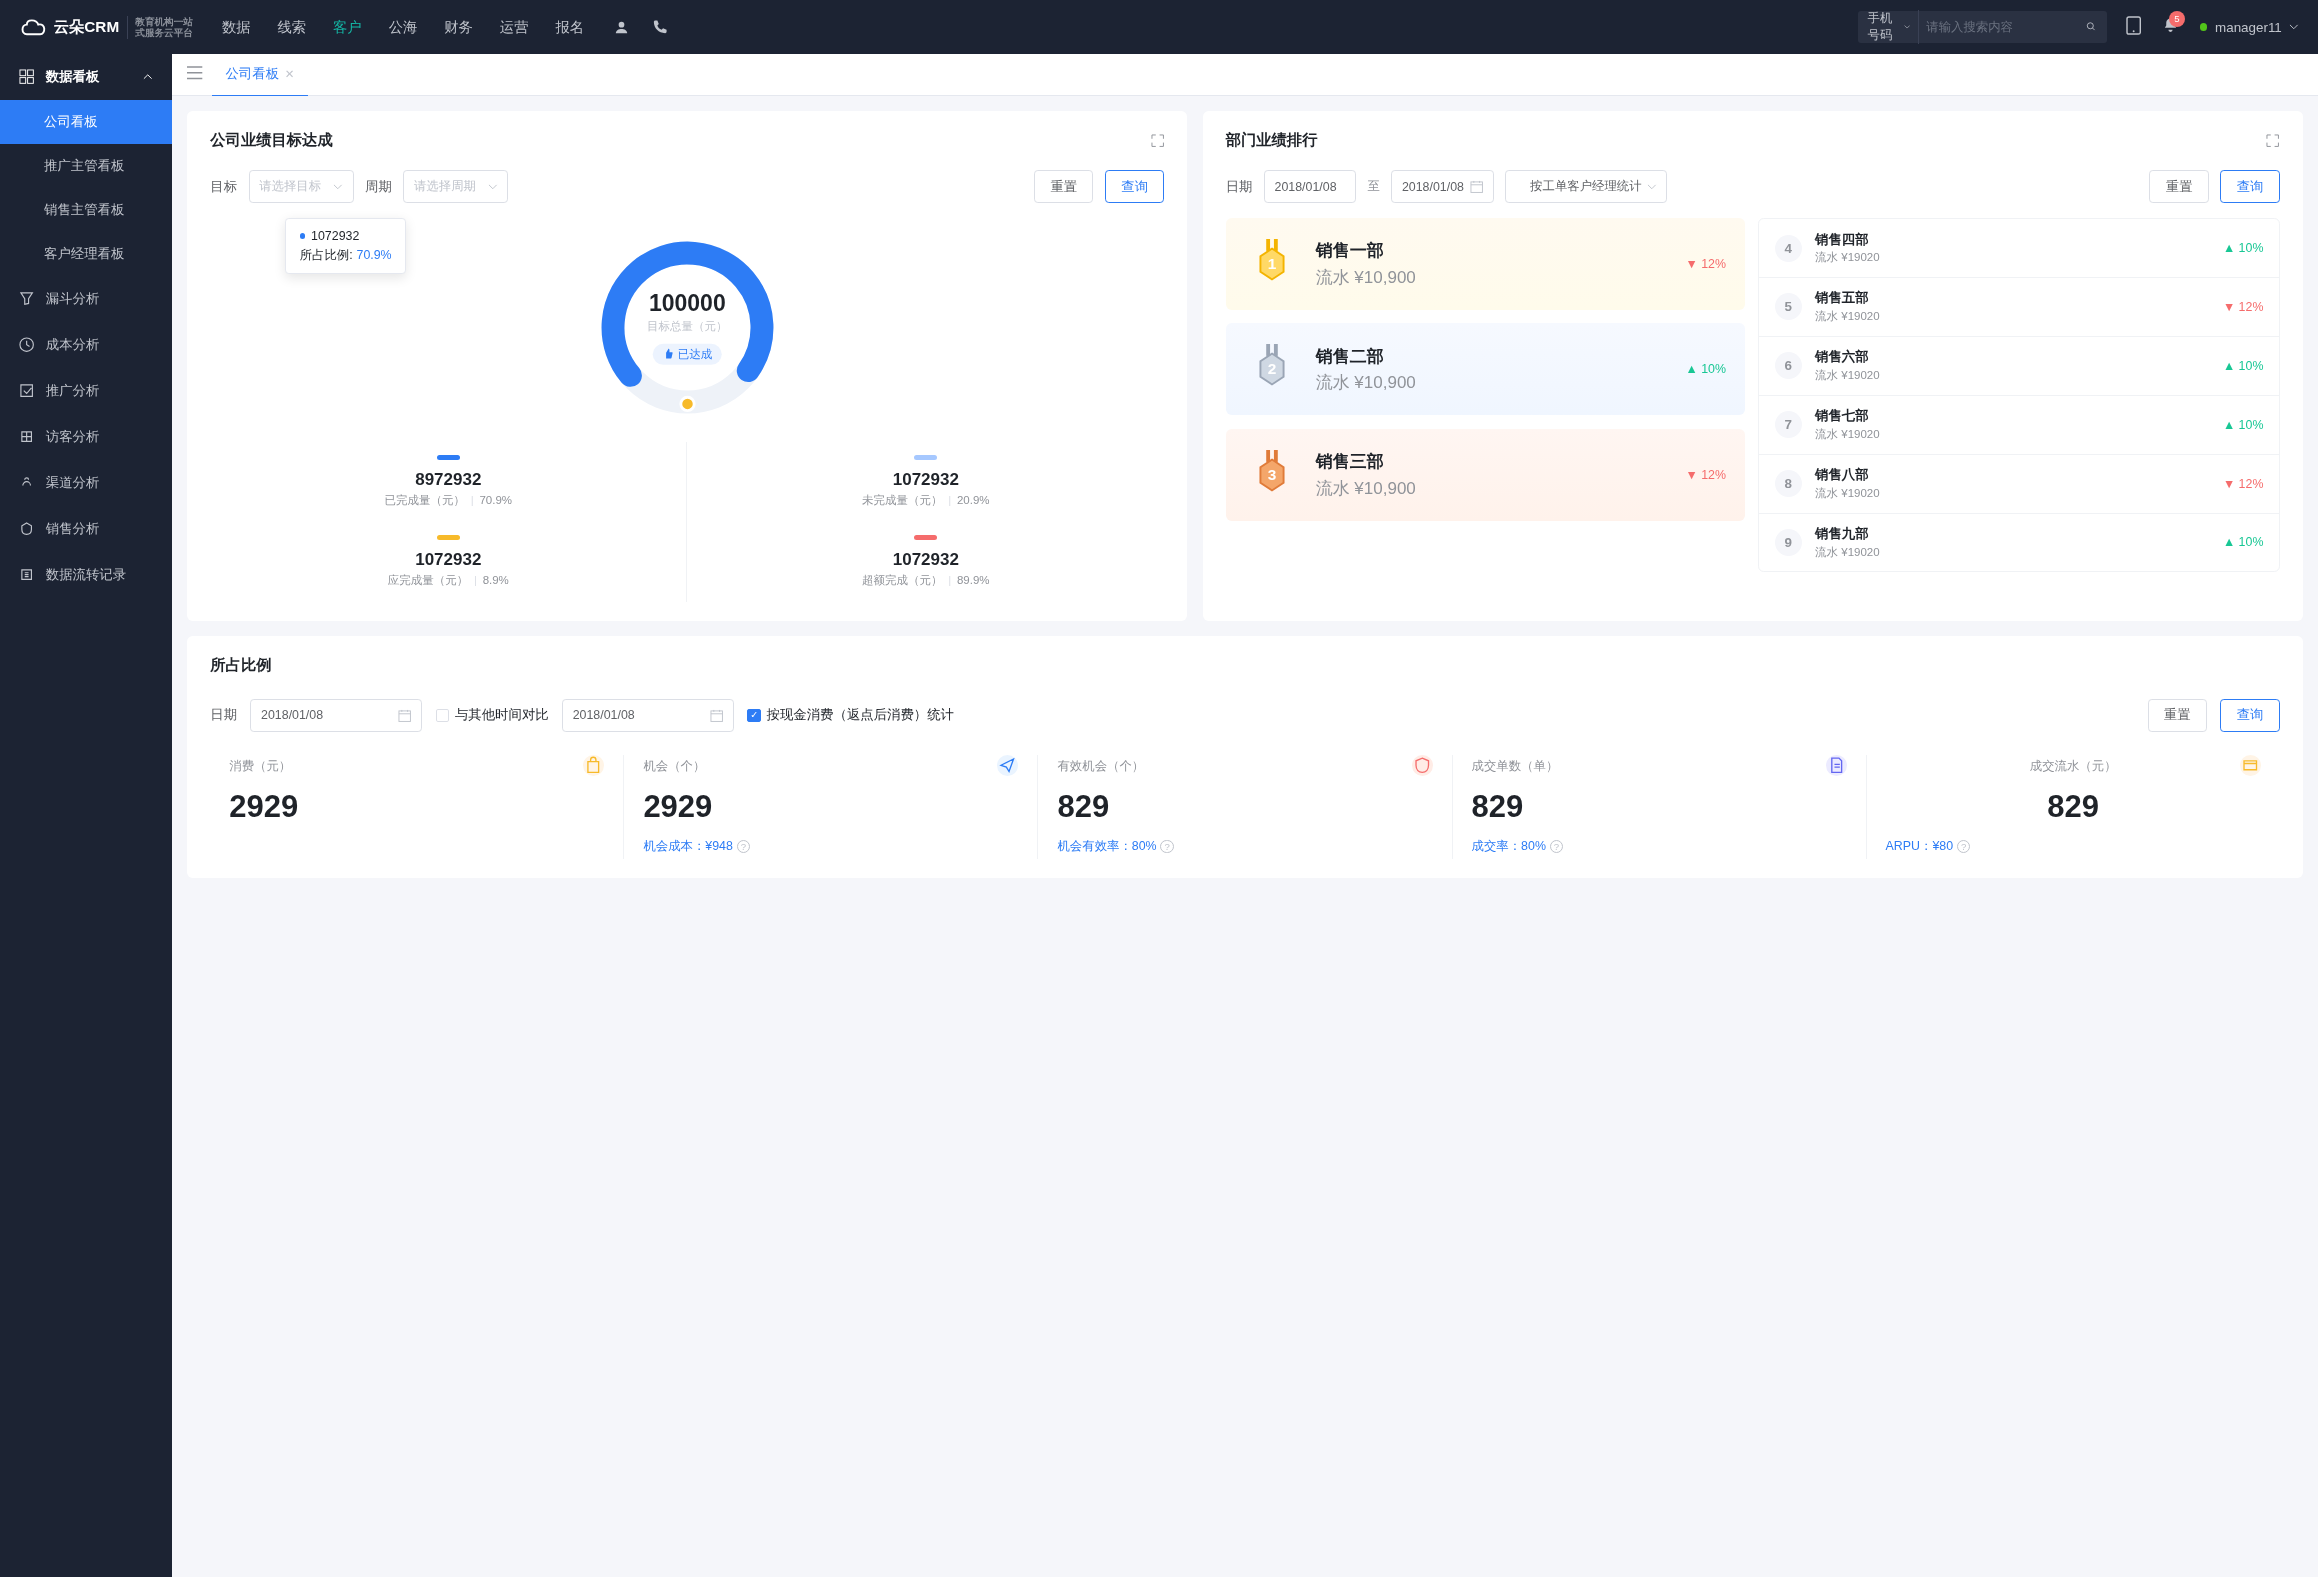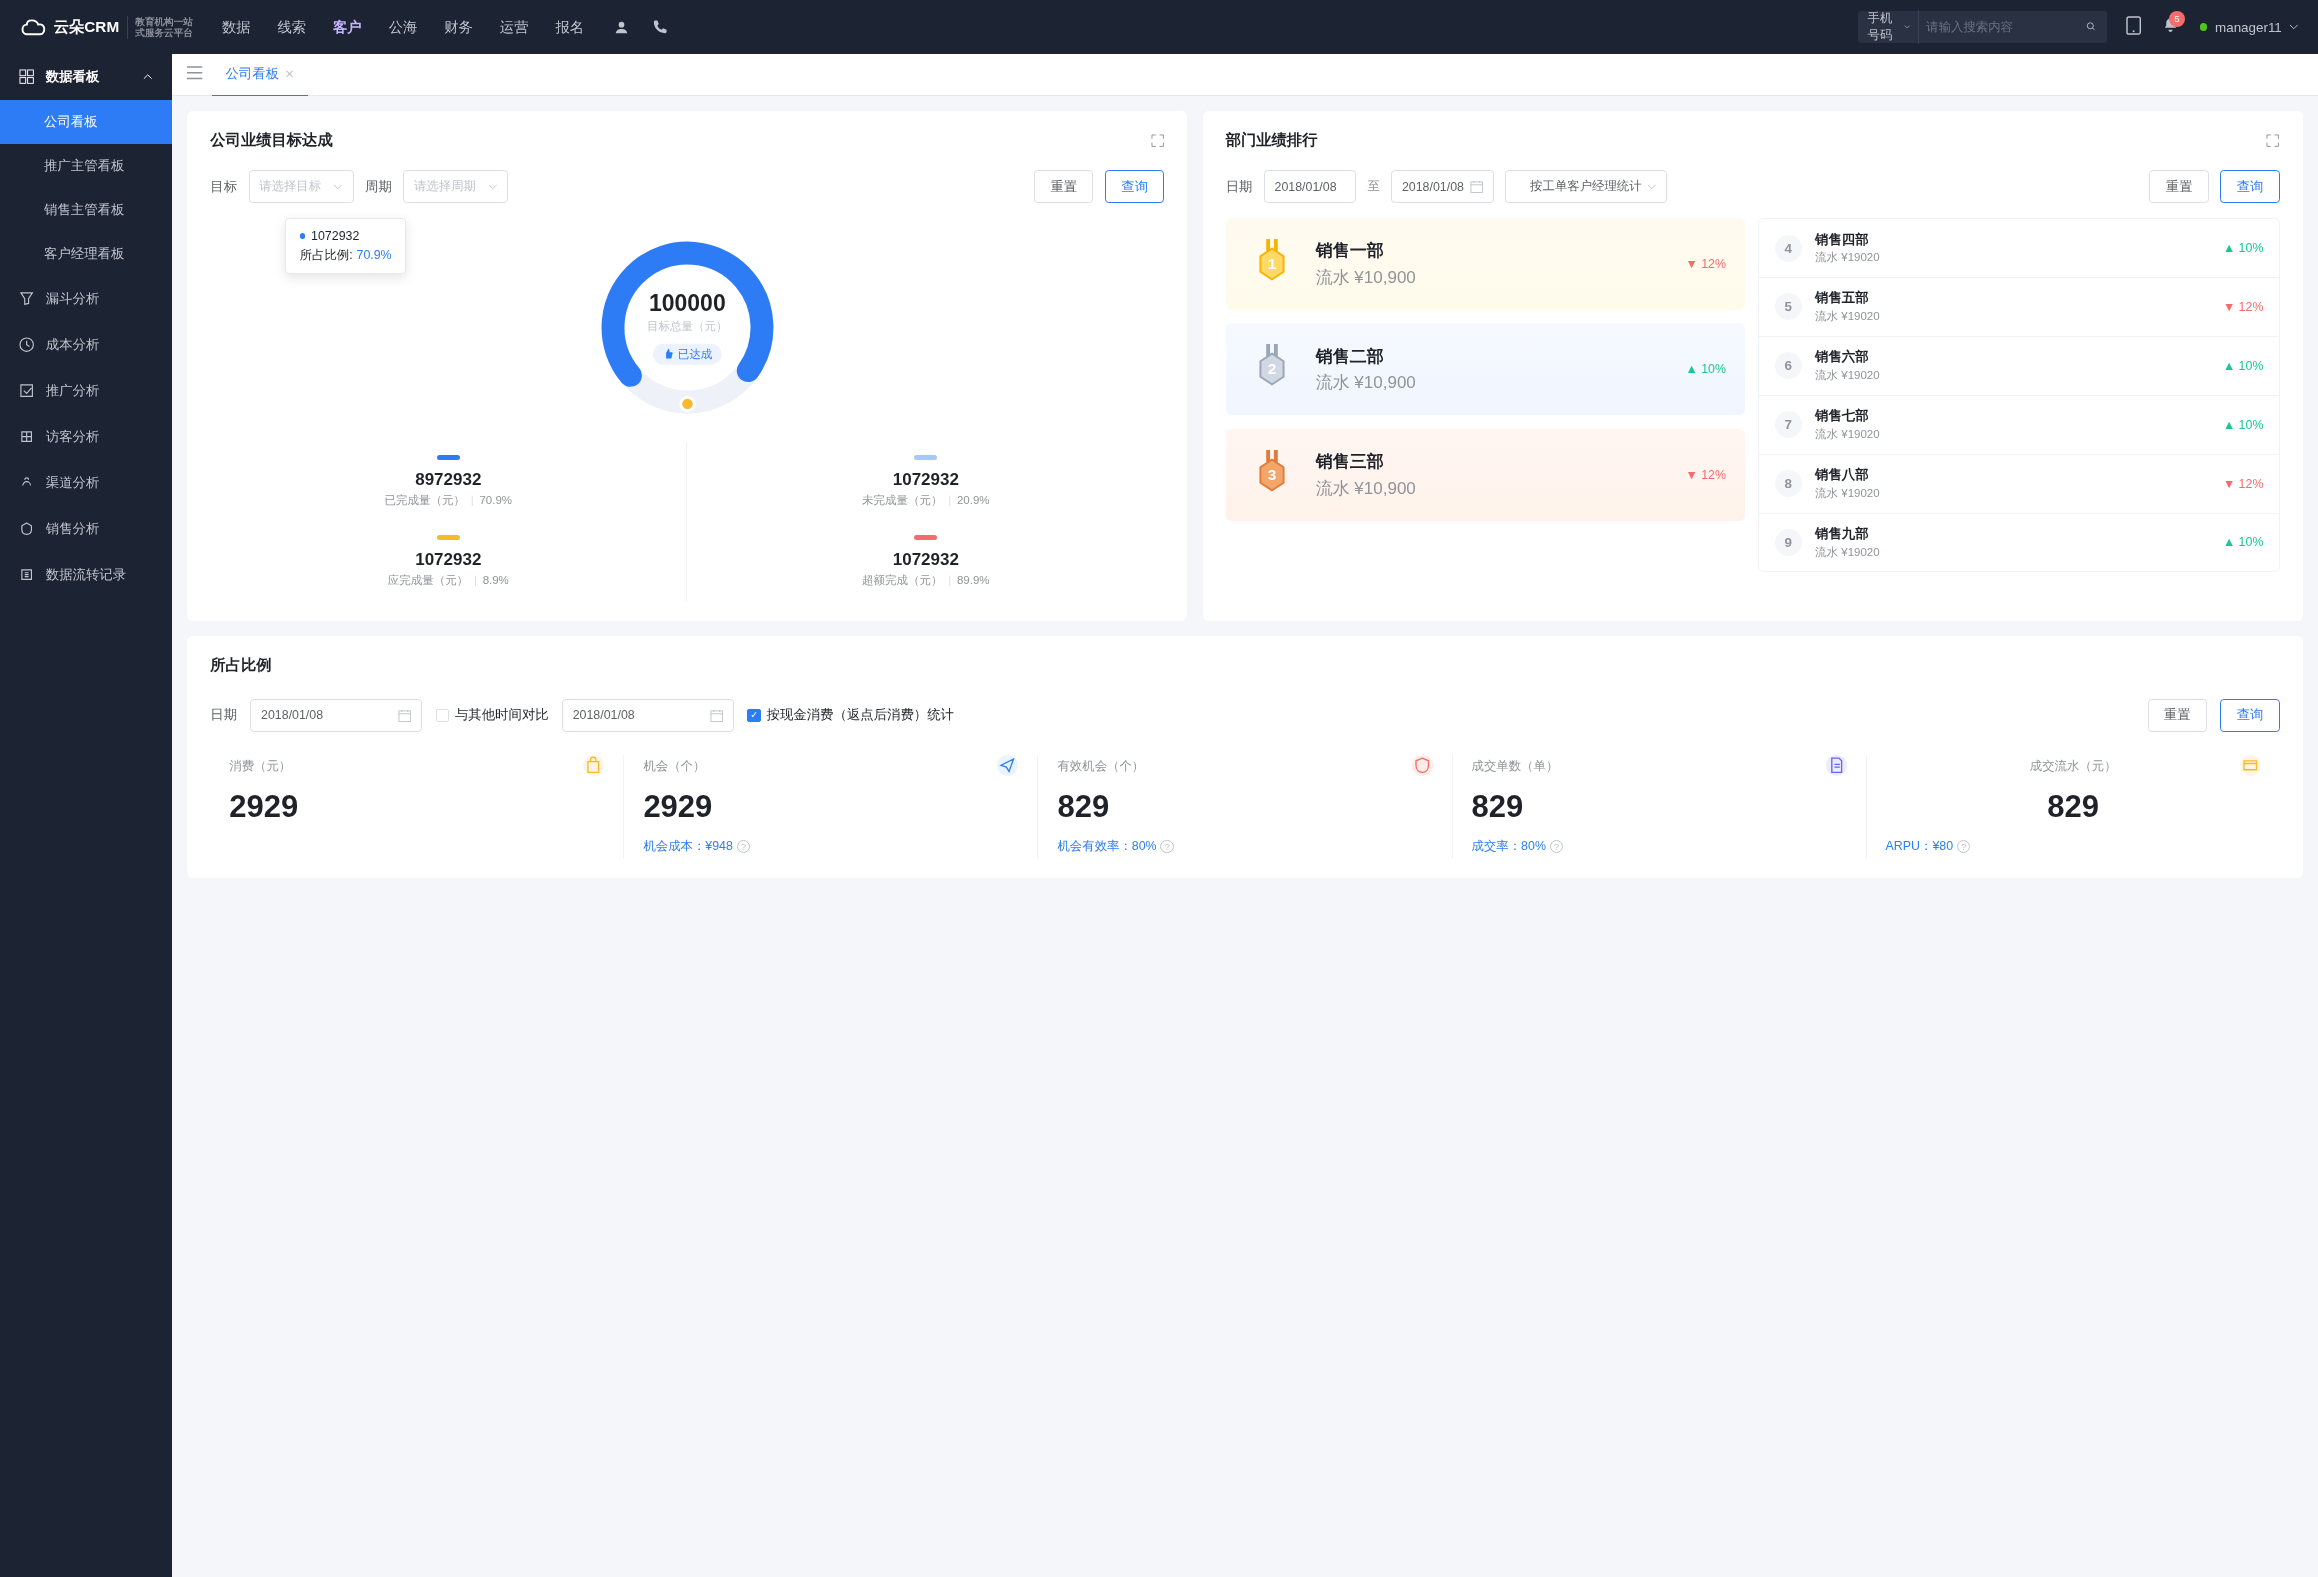--- a/index.html
+++ b/index.html
@@ -5,21 +5,21 @@
 * { box-sizing: border-box; margin: 0; padding: 0; }
 body { font-family: -apple-system, "PingFang SC", "Microsoft YaHei", sans-serif; background: #f5f6fa; color: #1f2329; font-size: 13.4px; }
 
 
 .header { height: 54px; background: #1c2333; display: flex; align-items: center; padding: 0 19px; color: #fff; }
 .logo { display: flex; align-items: center; font-size: 15.3px; font-weight: 700; margin-right: 29px; }
 .logo-mark { width: 29px; height: 21px; margin-right: 5.7px; }
 .logo-sub { font-size: 9.6px; color: #8a8f99; margin-left: 7.6px; line-height: 1.2; }
 .nav { display: flex; gap: 27px; }
 .nav a { color: #c0c4cc; text-decoration: none; font-size: 14.3px; cursor: pointer; }
-.nav a.active { color: #c4b5fd; font-weight: 700; }
+.nav a.active { color: #14b8a6; font-weight: 400; }
 .header-icons { display: flex; gap: 21px; margin-left: 29px; align-items: center; }
 .header-icon { width: 17px; height: 17px; color: #c0c4cc; cursor: pointer; }
 .search-box { margin-left: auto; display: flex; align-items: center; background: #2a3142; border-radius: 3px; height: 32.5px; padding: 0 10px; width: 249px; }
 .search-sel { color: #c0c4cc; font-size: 12.4px; border-right: 1px solid #3a4155; padding-right: 7.6px; margin-right: 7.6px; display: flex; align-items: center; gap: 3.8px; }
 .search-box input { background: transparent; border: none; outline: none; color: #fff; font-size: 12.4px; flex: 1; }
 .search-box input::placeholder { color: #6b7280; }
 .header-right { display: flex; align-items: center; gap: 21px; margin-left: 19px; }
 .header-right .icon { color: #c0c4cc; cursor: pointer; position: relative; }
 .badge { position: absolute; top: -5.7px; right: -5.7px; background: #f56c6c; color: #fff; border-radius: 9.6px; font-size: 9.6px; min-width: 15.3px; height: 15.3px; display: flex; align-items: center; justify-content: center; padding: 0 3.8px; }
 .user { display: flex; align-items: center; gap: 7.6px; color: #c0c4cc; cursor: pointer; }

